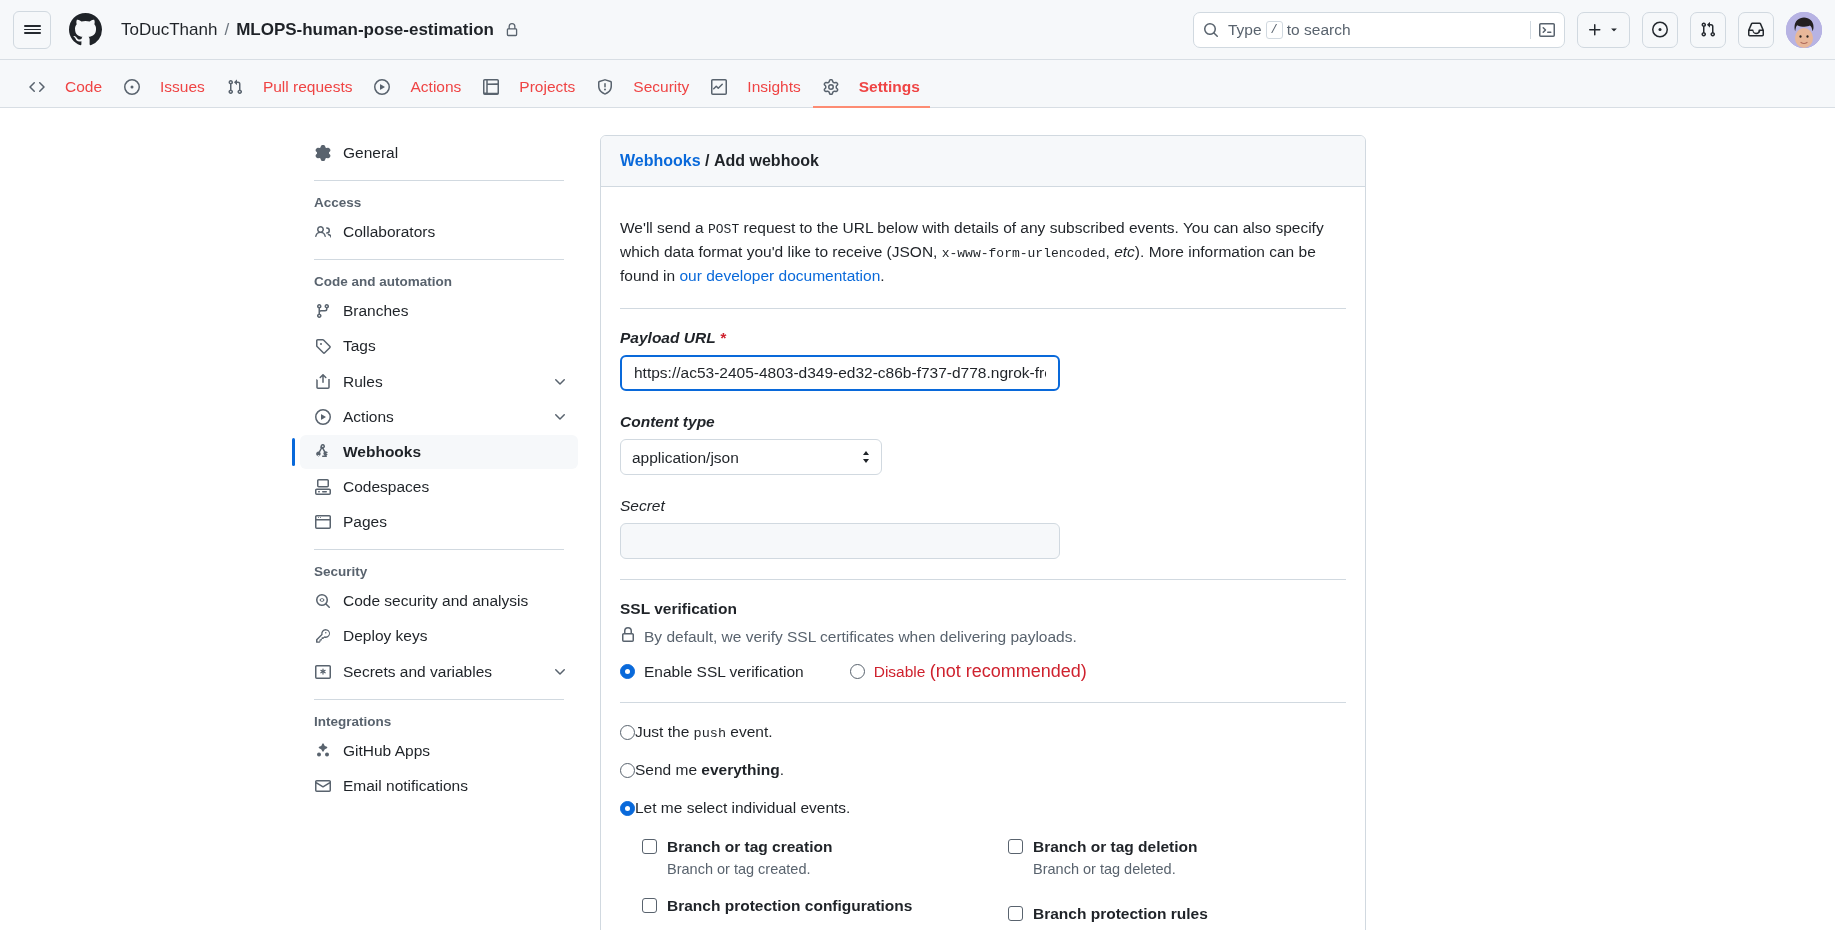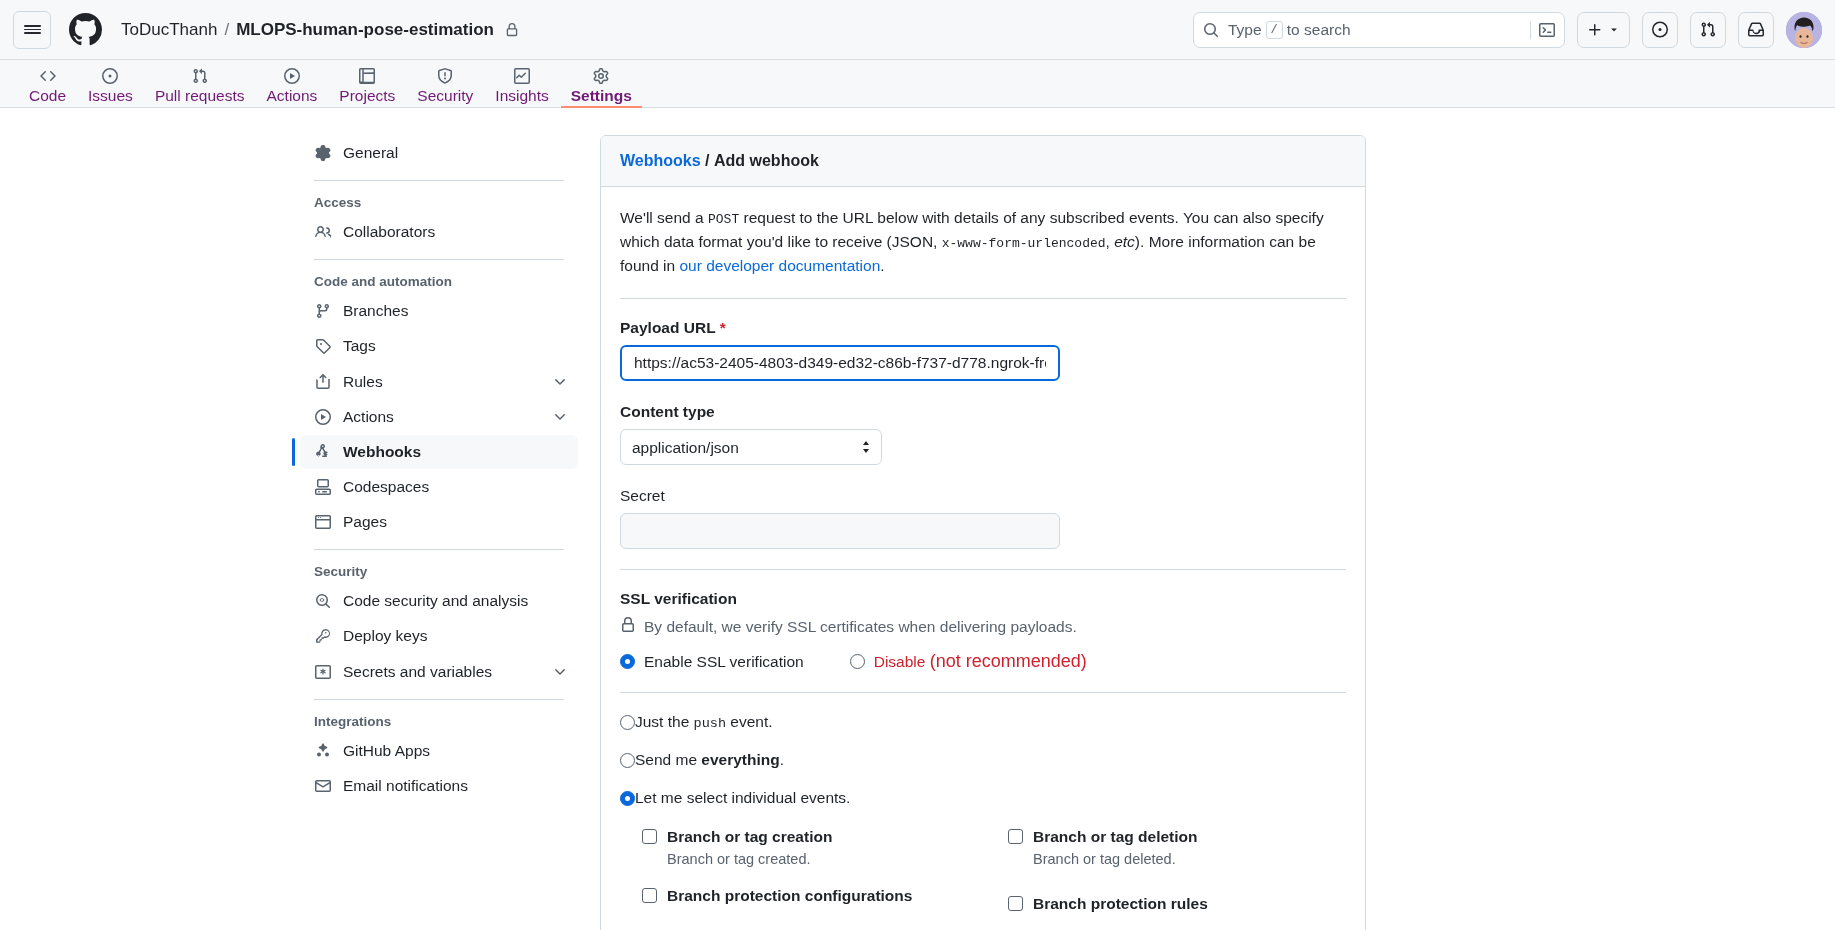--- a/index.html
+++ b/index.html
@@ -69,26 +69,25 @@
 
   
   .reponav {
     height: 48px;
     background:#f6f8fa;
     border-bottom:1px solid #d8dee4;
     display:flex; align-items:flex-end; padding: 0 19px;
     gap: 2px;
   }
   .navitem {
-    display:flex; align-items:center; gap:3px;
+    display:flex; align-items:center; gap:20px;
     padding: 0 10px; height:40px; margin-bottom:-1px;
-    font-size:15.5px; color:#701a75; cursor:pointer;
+    font-size:15.5px; color:#ef4444; cursor:pointer;
     border-bottom: 2px solid transparent; border-radius:6px 6px 0 0;
     white-space: nowrap;
-    flex-direction: column;
   }
   .navitem.active { font-weight:700; border-bottom-color:#fd8c73; }
   .navicon { display:flex; align-items:center; color:#59636e; }
 
   
   .page {
     display:flex;
     padding: 27px 0 0 0;
     height: calc(930px - 110px);
   }
@@ -120,26 +119,26 @@
     overflow:hidden;
   }
   .card-head {
     background:#f6f8fa; border-bottom:1px solid #d1d9e0;
     padding: 16px 19px; font-size:16px; font-weight:600;
   }
   .card-head a { color:#0969da; text-decoration:none; font-weight:600;}
   .card-head .sep { color:#1f2328; font-weight:600;}
   .card-body { padding: 19px 19px 24px 19px; }
 
-  .desc { font-size:15.5px; line-height:1.55; color:#1f2328; margin:0 0 20px 0; }
+  .desc { font-size:15.5px; line-height:1.55; color:#1f2328; margin:10px 0 20px 0; }
   .desc a { color:#0969da; text-decoration:none; }
   .desc .code { font-family:"Liberation Mono", monospace; font-size:13px; }
   .hr { height:1px; background:#d1d9e0; margin: 20px 0; border:0; }
 
-  label.fieldlabel { display:block; font-weight:700; font-size:15.5px; margin-bottom:8px; }
+  label.fieldlabel { display:block; font-weight:700; font-size:15.5px; margin-bottom:8px;font-style:italic; }
   .req { color:#cf222e; font-weight:700; }
 
   .textinput {
     width: 440px; height: 36px;
     border:1px solid #d1d9e0; border-radius:6px;
     padding: 5px 12px; font-size:15.5px; color:#1f2328;
     font-family:"Liberation Sans", sans-serif; background:#fff;
     outline:none;
   }
   .textinput.focused {

